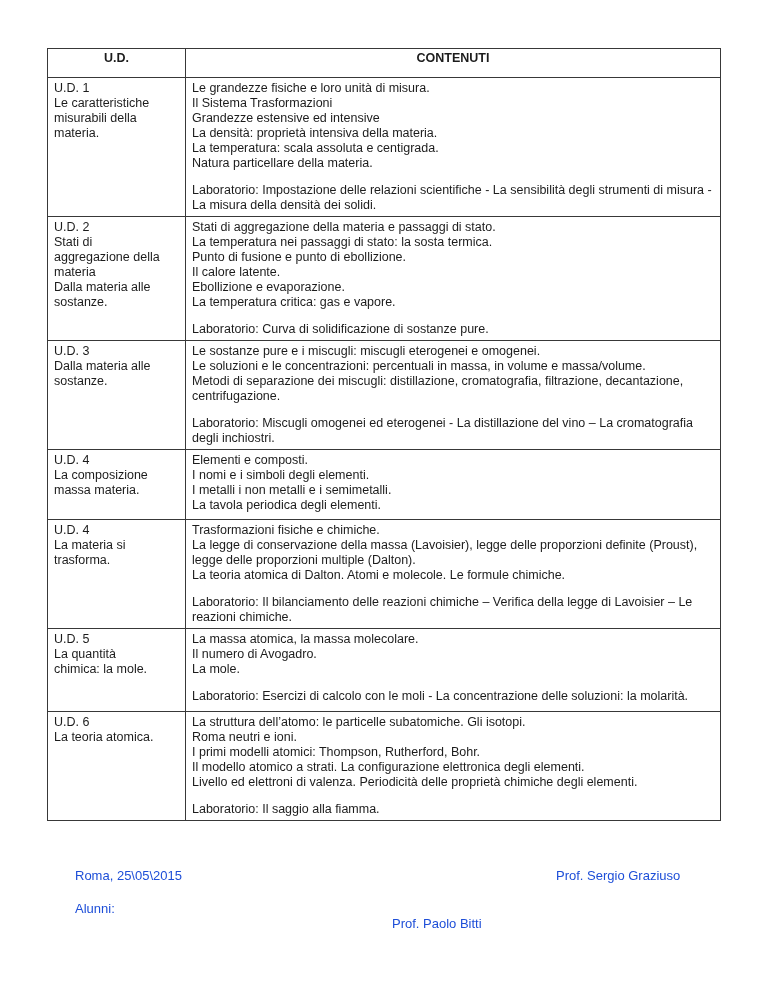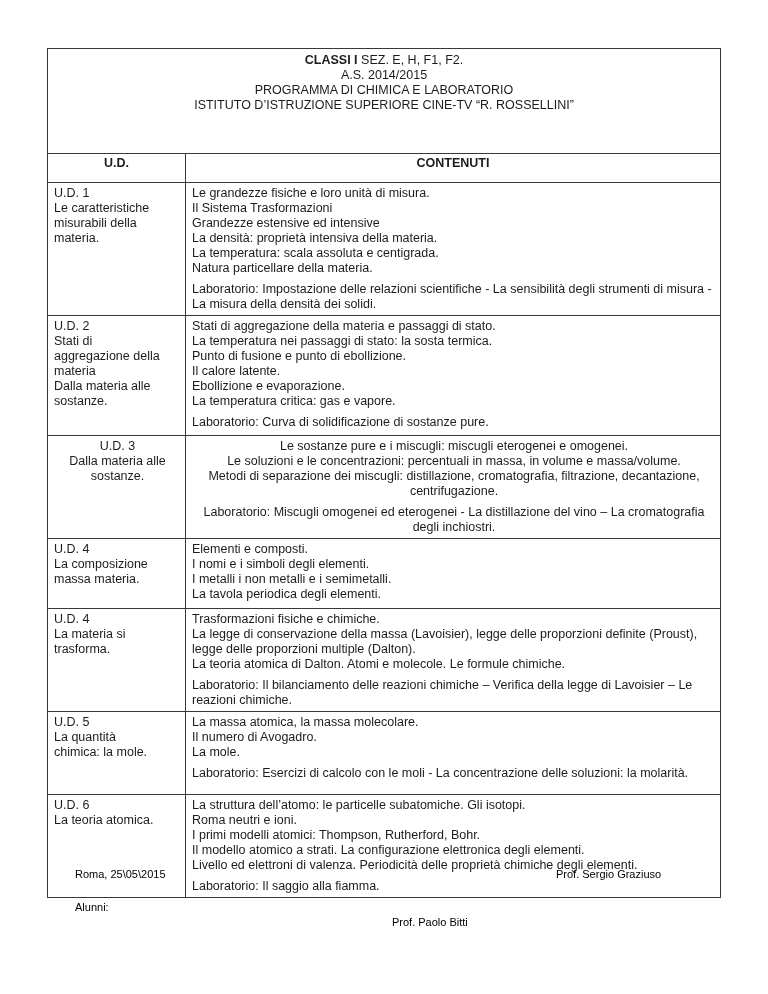--- a/index.html
+++ b/index.html
@@ -50,60 +50,52 @@
   col.ud-col { width: 138px; }
   col.content-col { width: 535px; }
   td.ud-cell {
     vertical-align: middle;
     padding: 3px 4px 3px 6px;
   }
   td.content-cell {
     padding: 3px 4px 3px 6px;
   }
   .content-line { }
-  .lab { margin-top: 6px; }
+  .lab { margin-top: 12px; }
   
   tbody tr:nth-child(1) { height: 121px; }
   tbody tr:nth-child(2) { height: 120px; }
-  tbody tr:nth-child(3) { height: 93px; text-align: center; }
+  tbody tr:nth-child(3) { height: 93px; }
   tbody tr:nth-child(4) { height: 70px; }
   tbody tr:nth-child(5) { height: 97px; }
   tbody tr:nth-child(6) { height: 83px; }
   tbody tr:nth-child(7) { height: 100px; }
   .footer-line {
     position: absolute;
-    font-size: 11px;
-    color: #000000;
+    font-size: 13px;
+    color: #1d4ed8;
     white-space: pre;
   }
   .f-date   { left: 75px;  top: 868px; }
   .f-prof1  { left: 392px; top: 868px; margin-top: 48px; }
   .f-prof2  { left: 556px; top: 868px; }
   .f-alunni { left: 75px;  top: 901px; text-align: center; }
 </style>
 </head>
 <body>
 
 <div class="page">
 
   <table class="doc-table">
     <colgroup>
       <col class="ud-col">
       <col class="content-col">
     </colgroup>
     <thead>
       <tr>
-        <td class="title-cell" colspan="2">
-          <div><span class="title-bold">CLASSI I</span><span> SEZ. E, H, F1, F2.</span></div>
-          <div>A.S. 2014/2015</div>
-          <div>PROGRAMMA DI CHIMICA E LABORATORIO</div>
-          <div>ISTITUTO D’ISTRUZIONE SUPERIORE CINE-TV “R. ROSSELLINI”</div>
-        </td>
-      </tr>
-      <tr>
         <td class="col-header">U.D.</td>
         <td class="col-header">CONTENUTI</td>
       </tr>
     </thead>
     <tbody id="table-body">
 
     <tr>
           <td class="ud-cell">
             <div class="ud-line">U.D. 1</div>
             <div class="ud-line">Le caratteristiche</div>

